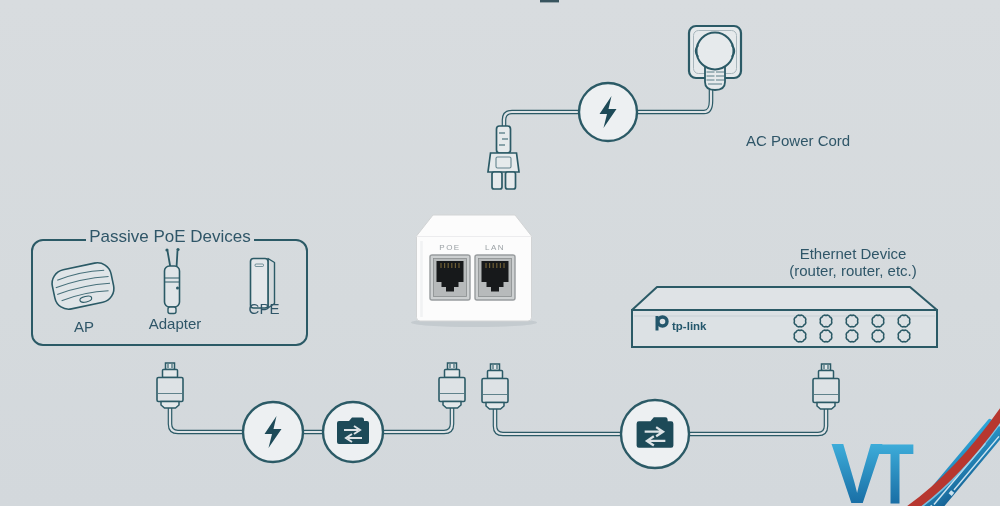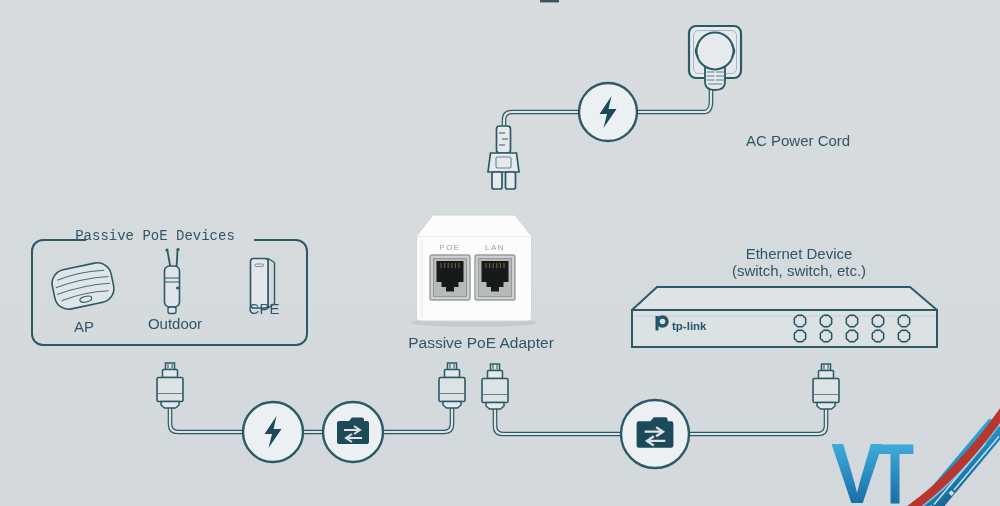--- a/index.html
+++ b/index.html
@@ -199,23 +199,22 @@
         <rect x="6" y="24" width="4" height="4" fill="#eaf6fc" opacity="0.85"></rect>
         <rect x="0" y="48" width="4" height="4" fill="#eaf6fc" opacity="0.85"></rect>
       </g>
       <path d="M -6 94 C 28 72 62 34 90 -6" stroke="#8fd0ec" stroke-width="3" fill="none" opacity="0.8"></path>
       <path d="M -10 92 C 25 68 60 30 88 -10" stroke="#b7372f" stroke-width="8.5" fill="none"></path>
     </g>
   </g>
 </svg>
 
 <div class="lbl" style="left:746px;top:96px;margin-top:36px;">AC Power Cord</div>
-<div class="lbl center" style="left:718px;top:245px;width:162px;">
+<div class="lbl center" style="left:772px;top:245px;width:162px;">
   <div>Ethernet Device</div>
-  <div>(switch, switch, etc.)</div>
+  <div>(router, router, etc.)</div>
 </div>
-<div class="lbl center" style="left:69px;top:228px;width:172px;font-size:14px;font-family:Liberation Mono, monospace;">Passive PoE Devices</div>
+<div class="lbl center" style="left:84px;top:228px;width:172px;font-size:17px;">Passive PoE Devices</div>
 <div class="lbl center" style="left:62px;top:318px;width:44px;">AP</div>
-<div class="lbl center" style="left:144px;top:315px;width:62px;">Outdoor</div>
+<div class="lbl center" style="left:144px;top:315px;width:62px;">Adapter</div>
 <div class="lbl center" style="left:239px;top:300px;width:50px;">CPE</div>
-<div class="lbl center" style="left:398px;top:334px;width:166px;font-size:15.5px;">Passive PoE Adapter</div>
 
 </div>
 
 </body></html>

